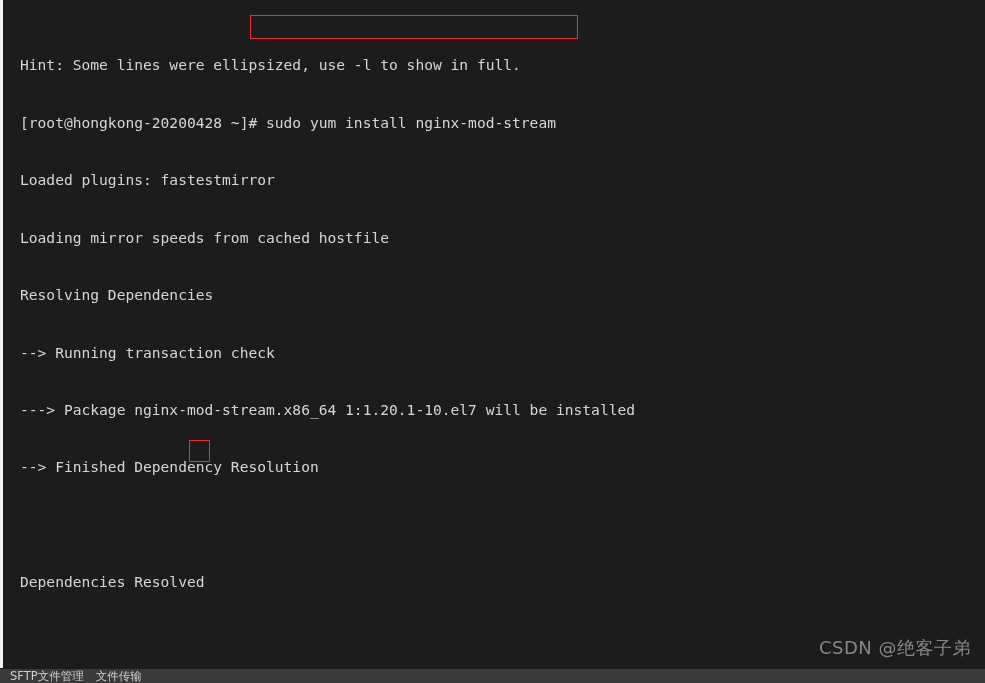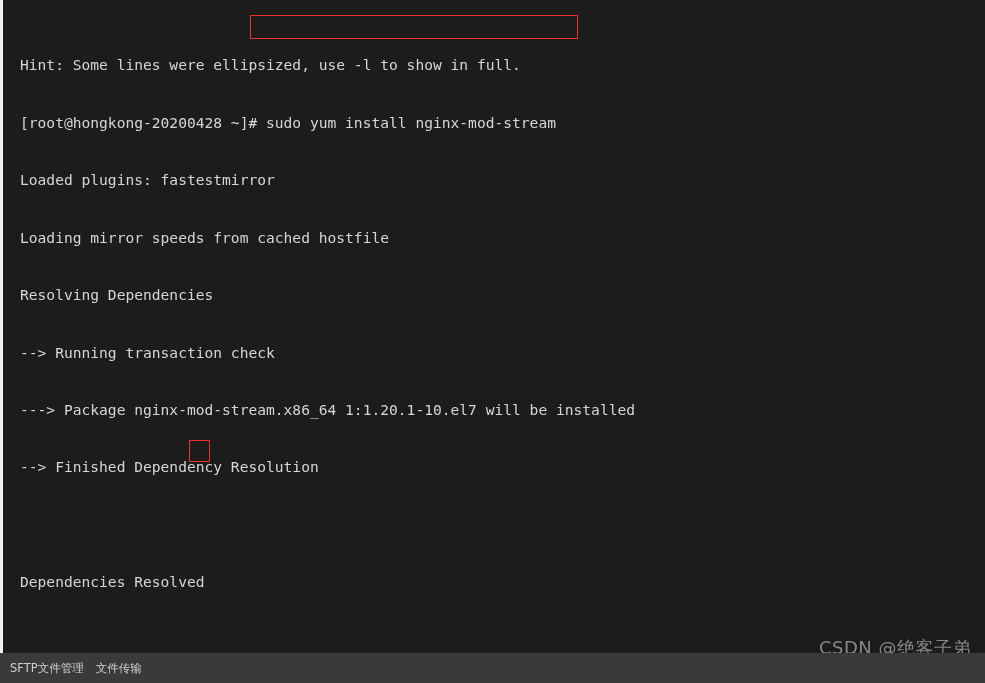--- a/index.html
+++ b/index.html
@@ -86,21 +86,21 @@
     z-index: 7;
     opacity: 0.85;
   }
 
   
   #statusbar {
     position: absolute;
     left: 0;
     bottom: 0;
     width: 985px;
-    height: 30px;
+    height: 14px;
     background: #3a3a3a;
     color: #cfcfcf;
     font-family: "DejaVu Sans", "Liberation Sans", sans-serif;
     font-size: 11.5px;
     display: flex;
     align-items: center;
     z-index: 9;
   }
   #statusbar .sb-item {
     padding: 0 6px;

